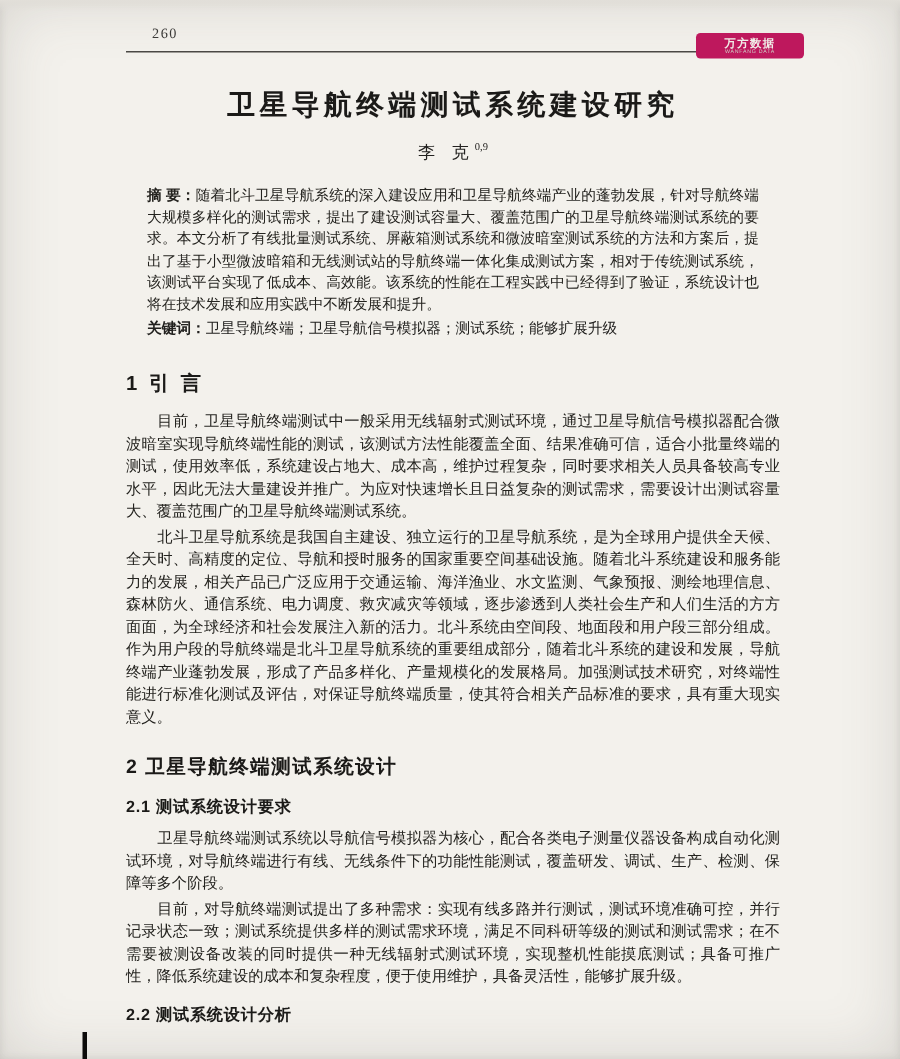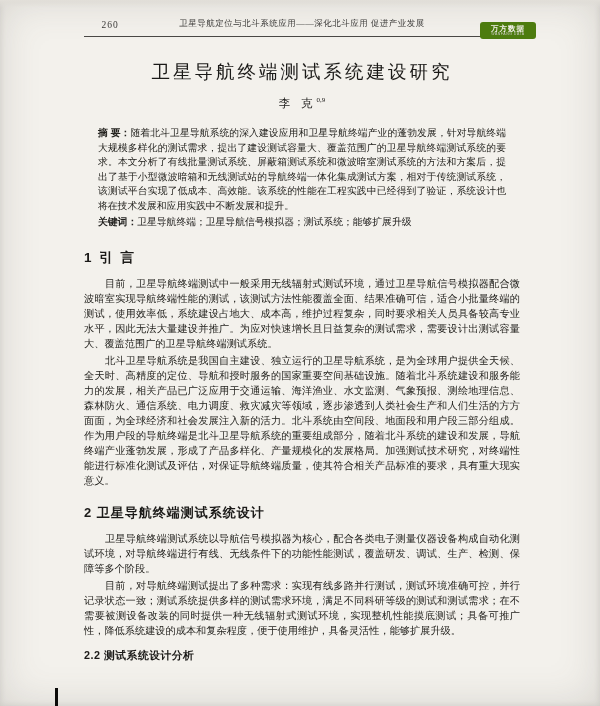--- a/index.html
+++ b/index.html
@@ -12,30 +12,30 @@
   }
   .content{padding:18px 80px 0 84px;}
   
   .runhead{display:flex;align-items:flex-end;font-size:8.5px;color:#3a3937;}
   .runhead .pnum{width:52px;text-align:center;font-size:9.5px;letter-spacing:1px;}
   .runhead .htitle{flex:1;text-align:center;letter-spacing:.5px;}
   .runhead .spacer{width:52px;}
   .headrule{border-bottom:1px solid #4a4845;margin-top:6px;}
   
   .stamp{
-    position:absolute;top:22px;right:64px;width:56px;height:17px;
-    background:#4d7c0f;border-radius:3px;color:#f1efe9;
+    position:absolute;top:22px;right:64px;width:72px;height:17px;
+    background:#be185d;border-radius:3px;color:#f1efe9;
     display:flex;flex-direction:column;align-items:center;justify-content:center;
     font-family:"Liberation Sans",sans-serif;line-height:1;
   }
   .stamp .s1{font-size:7.5px;letter-spacing:1px;font-weight:bold;}
   .stamp .s2{font-size:3.5px;letter-spacing:.5px;margin-top:1px;color:#cfcdc6;}
   
   .title{margin-top:22px;text-align:center;font-family:"Liberation Sans","DejaVu Sans",sans-serif;
-    font-weight:400;font-size:18.5px;letter-spacing:3px;color:#1b1a18;}
+    font-weight:700;font-size:18.5px;letter-spacing:3px;color:#1b1a18;}
   .author{margin-top:12px;text-align:center;font-size:11.5px;letter-spacing:4px;}
   .author sup{font-size:7px;letter-spacing:0;}
   .affil{margin-top:6px;text-align:center;font-size:8.6px;color:#2c2b29;letter-spacing:.2px;}
   
   .absblock{margin-top:15px;padding:0 14px;text-align:justify;
     font-size:9.8px;line-height:14.6px;color:#24231f;}
   .lab{font-family:"Liberation Sans",sans-serif;font-weight:700;}
   .kwline{margin-top:1px;padding:0 14px;text-align:justify;font-size:9.8px;line-height:14.6px;}
   
   .h1{margin:20px 0 9px;font-family:"Liberation Sans","DejaVu Sans",sans-serif;
@@ -59,40 +59,40 @@
 
   <div class="stamp">
     <span class="s1">万方数据</span>
     <span class="s2">WANFANG DATA</span>
   </div>
 
   <div class="content">
 
     <div class="runhead">
       <span class="pnum">260</span>
-      <span class="htitle">卫星导航定位与北斗系统应用——深化北斗应用  促进产业发展</span>
       <span class="spacer"></span>
     </div>
     <div class="headrule"></div>
 
     <div class="title">卫星导航终端测试系统建设研究</div>
 
     <div class="author"><span>李  克</span><sup>0,9</sup></div>
 
 
     <div class="absblock"><span class="lab">摘  要：</span><span>随着北斗卫星导航系统的深入建设应用和卫星导航终端产业的蓬勃发展，针对导航终端大规模多样化的测试需求，提出了建设测试容量大、覆盖范围广的卫星导航终端测试系统的要求。本文分析了有线批量测试系统、屏蔽箱测试系统和微波暗室测试系统的方法和方案后，提出了基于小型微波暗箱和无线测试站的导航终端一体化集成测试方案，相对于传统测试系统，该测试平台实现了低成本、高效能。该系统的性能在工程实践中已经得到了验证，系统设计也将在技术发展和应用实践中不断发展和提升。</span></div>
 
     <div class="kwline"><span class="lab">关键词：</span><span>卫星导航终端；卫星导航信号模拟器；测试系统；能够扩展升级</span></div>
 
     <div class="h1">1  引  言</div>
     <p class="body">目前，卫星导航终端测试中一般采用无线辐射式测试环境，通过卫星导航信号模拟器配合微波暗室实现导航终端性能的测试，该测试方法性能覆盖全面、结果准确可信，适合小批量终端的测试，使用效率低，系统建设占地大、成本高，维护过程复杂，同时要求相关人员具备较高专业水平，因此无法大量建设并推广。为应对快速增长且日益复杂的测试需求，需要设计出测试容量大、覆盖范围广的卫星导航终端测试系统。</p>
     <p class="body">北斗卫星导航系统是我国自主建设、独立运行的卫星导航系统，是为全球用户提供全天候、全天时、高精度的定位、导航和授时服务的国家重要空间基础设施。随着北斗系统建设和服务能力的发展，相关产品已广泛应用于交通运输、海洋渔业、水文监测、气象预报、测绘地理信息、森林防火、通信系统、电力调度、救灾减灾等领域，逐步渗透到人类社会生产和人们生活的方方面面，为全球经济和社会发展注入新的活力。北斗系统由空间段、地面段和用户段三部分组成。作为用户段的导航终端是北斗卫星导航系统的重要组成部分，随着北斗系统的建设和发展，导航终端产业蓬勃发展，形成了产品多样化、产量规模化的发展格局。加强测试技术研究，对终端性能进行标准化测试及评估，对保证导航终端质量，使其符合相关产品标准的要求，具有重大现实意义。</p>
 
     <div class="h2">2  卫星导航终端测试系统设计</div>
 
+    <div class="h3">2.1  测试系统设计要求</div>
     <p class="body">卫星导航终端测试系统以导航信号模拟器为核心，配合各类电子测量仪器设备构成自动化测试环境，对导航终端进行有线、无线条件下的功能性能测试，覆盖研发、调试、生产、检测、保障等多个阶段。</p>
     <p class="body">目前，对导航终端测试提出了多种需求：实现有线多路并行测试，测试环境准确可控，并行记录状态一致；测试系统提供多样的测试需求环境，满足不同科研等级的测试和测试需求；在不需要被测设备改装的同时提供一种无线辐射式测试环境，实现整机性能摸底测试；具备可推广性，降低系统建设的成本和复杂程度，便于使用维护，具备灵活性，能够扩展升级。</p>
 
     <div class="h3">2.2  测试系统设计分析</div>
 
   </div>
 
   <div class="artifact-bar"></div>
 </div>
 

